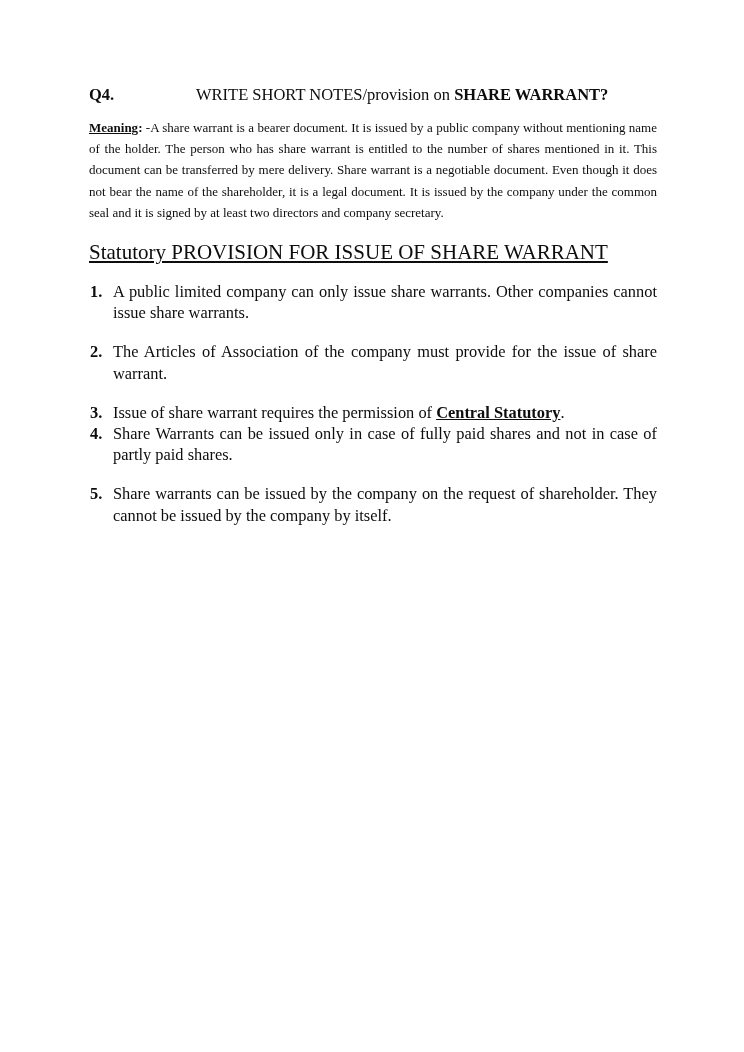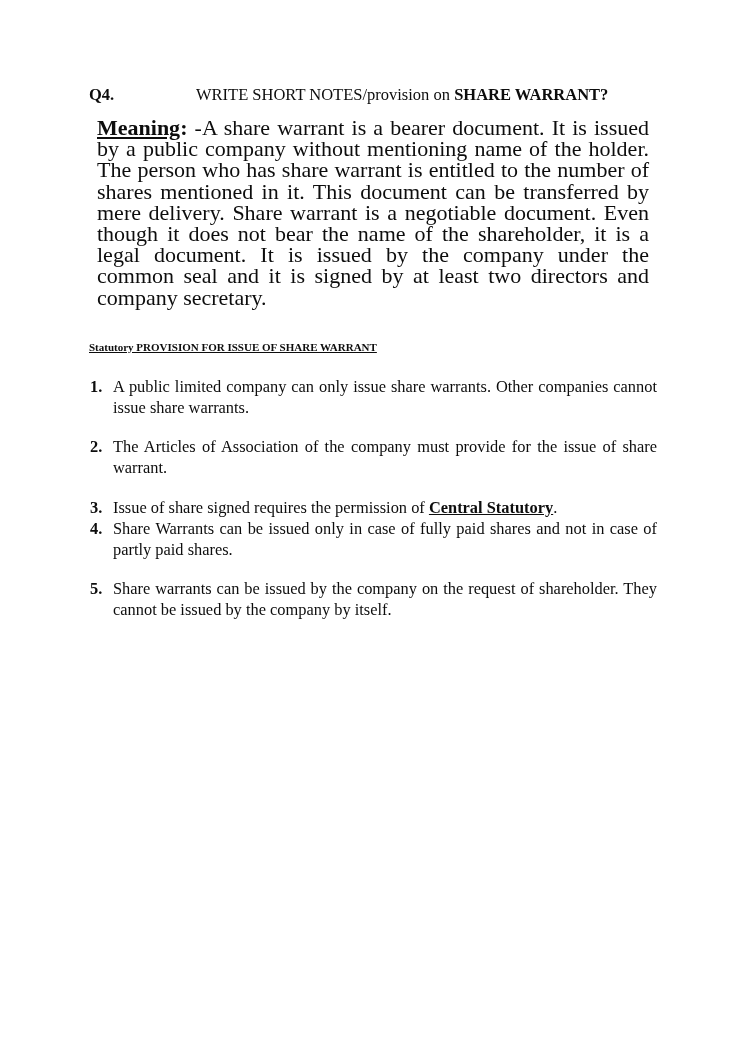--- a/index.html
+++ b/index.html
@@ -47,45 +47,45 @@
   }
   .title-mid {
     font-weight: normal;
   }
   .title-strong {
     font-weight: bold;
   }
 
   
   .para {
-    font-size: 22px;
+    font-size: 13px;
     line-height: 21.2px;
     text-align: justify;
     text-justify: inter-word;
-    margin: 8px;
+    margin: 0;
   }
   .para.meaning {
     margin-bottom: 0;
   }
 
   .lead {
     font-weight: bold;
     text-decoration: underline;
   }
   .lead-colon {
     font-weight: bold;
   }
 
   
   .section-heading {
-    font-size: 11px;
+    font-size: 21px;
     line-height: 21px;
-    font-weight: bold;
+    font-weight: normal;
     text-decoration: underline;
-    margin-top: 29px;
+    margin-top: 19px;
     white-space: nowrap;
   }
 
   
   .intro {
     margin-top: 44px;
   }
 
   
   .list {
@@ -146,21 +146,21 @@
         <span>A public limited company can only issue share warrants. Other companies cannot issue share warrants.</span>
       </li>
 
       <li class="list-item gap-before last-line-flat">
         <span class="num">2.</span>
         <span>The Articles of Association of the company must provide for the issue of share warrant.</span>
       </li>
 
       <li class="list-item gap-before last-line-flat">
         <span class="num">3.</span>
-        <span>Issue of share signed requires the permission of </span><span class="emph">Central Statutory</span><span>.</span>
+        <span>Issue of share warrant requires the permission of </span><span class="emph">Central Statutory</span><span>.</span>
       </li>
 
       <li class="list-item gap-none last-line-flat">
         <span class="num">4.</span>
         <span>Share Warrants can be issued only in case of fully paid shares and not in case of partly paid shares.</span>
       </li>
 
       <li class="list-item gap-before last-line-flat">
         <span class="num">5.</span>
         <span>Share warrants can be issued by the company on the request of shareholder. They cannot be issued by the company by itself.</span>

